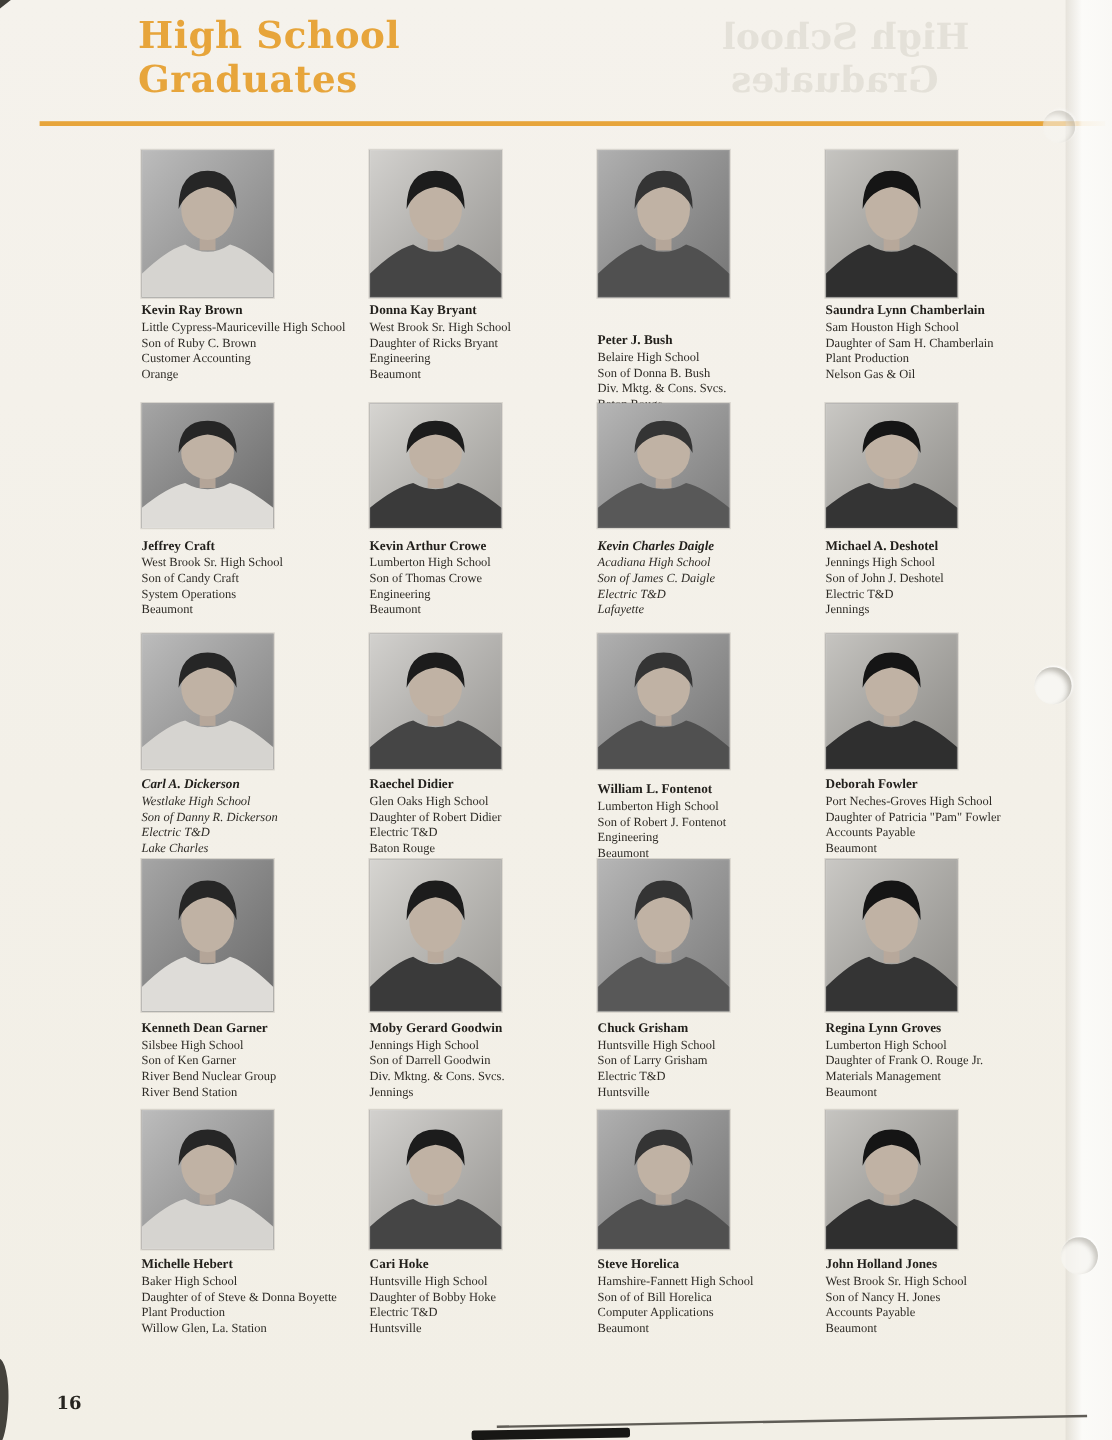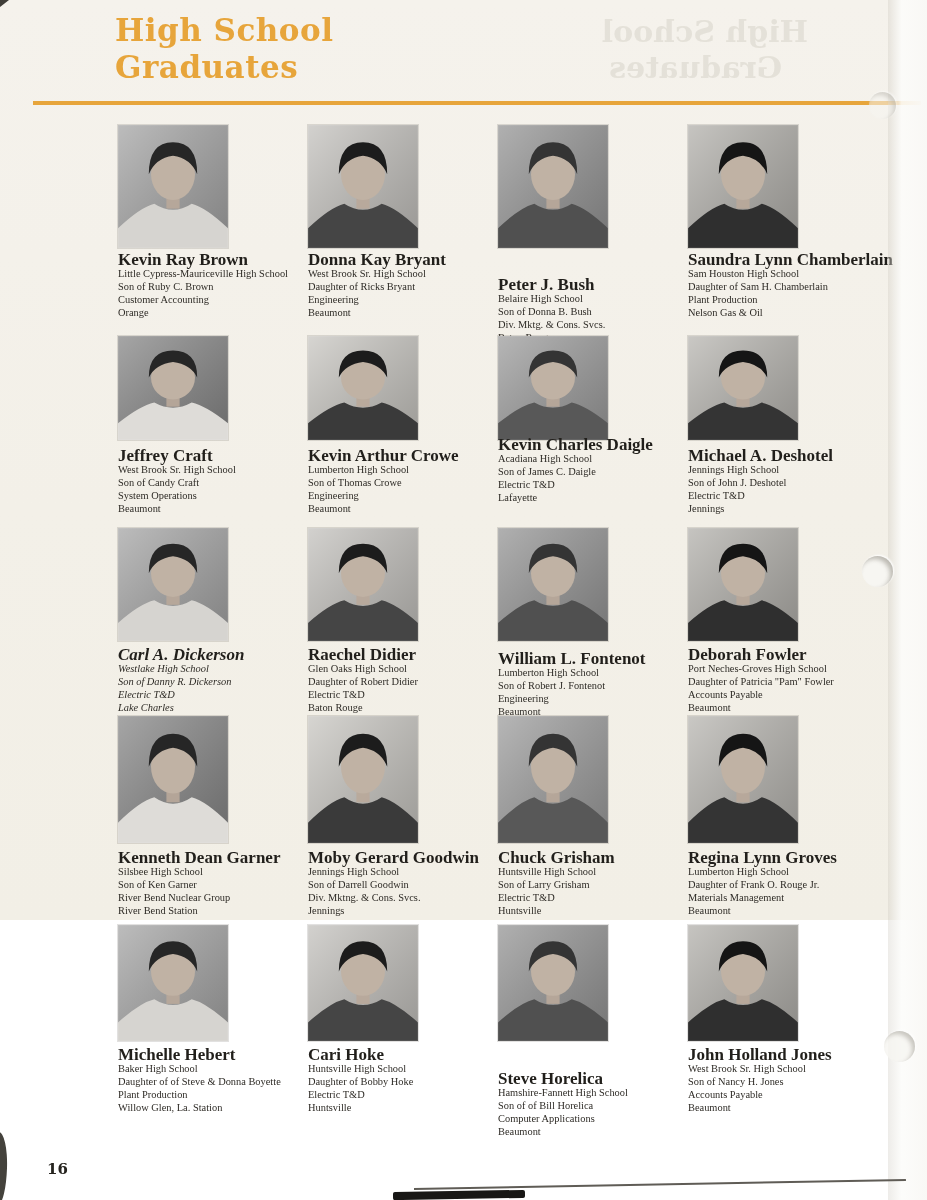--- a/index.html
+++ b/index.html
@@ -2,21 +2,21 @@
 <html><head>
 <meta charset="utf-8">
 <style>
   html,body{margin:0;padding:0;}
   body{
     width:927px;height:1200px;position:relative;overflow:hidden;
     background:#ffffff;
     font-family:"Liberation Serif", serif;
   }
   .paper{
-    position:absolute;left:0;top:0;width:927px;height:920px;
+    position:absolute;left:0;top:0;width:927px;height:1200px;
     background:linear-gradient(180deg,#f5f2ec 0%,#f3f0e8 55%,#f2efe6 100%);
   }
   
   .title{
     position:absolute;left:115px;top:12px;
     font-family:"DejaVu Serif", serif;
     font-weight:800;font-size:31px;line-height:37px;
     letter-spacing:0.5px;
   }
   .title-rule{
@@ -38,21 +38,21 @@
     background:#9a9a9a;overflow:hidden;
     box-shadow:0 0 0 1px rgba(60,55,45,0.15);
   }
   .photo svg{display:block;}
   .caption{position:absolute;left:0;width:200px;}
   .cap-line{
     font-size:10.4px;line-height:13.2px;color:#2e2b26;
     white-space:nowrap;
   }
   .cap-name{
-    font-weight:bold;font-size:17px;line-height:13.6px;color:#211f1b;
+    font-weight:bold;font-size:11px;line-height:13.6px;color:#211f1b;
     white-space:nowrap;
   }
   
   .page-number{
     position:absolute;left:47px;top:1160px;
     font-weight:bold;font-size:15px;color:#26241f;
     font-family:"DejaVu Serif", serif;
   }
   
   .right-strip{
@@ -269,21 +269,21 @@
             </defs>
     <rect width="110" height="104" fill="#9e9e9e"></rect>
     <rect width="110" height="104" fill="url(#bg6)"></rect>
     <path d="M0 104 L0 87.36 Q 22 69.68 36.300000000000004 66.56 Q 55 76.96000000000001 73.7 66.56 Q 88 69.68 110 87.36 L110 104 Z" fill="#585858"></path>
     <rect x="48.4" y="58.24" width="13.2" height="12.48" fill="#b9a99a" opacity="0.9"></rect>
     <ellipse cx="55" cy="41.6" rx="22" ry="21.84" fill="#c0b2a4"></ellipse>
     <path d="M 30.8 41.6 Q 30.8 14.560000000000002 55 14.560000000000002 Q 79.2 14.560000000000002 79.2 41.6 Q 72.6 28.080000000000002 55 26 Q 37.4 28.080000000000002 30.8 41.6 Z" fill="#343434"></path>
     <rect width="110" height="104" fill="none" stroke="#ffffff" stroke-opacity="0.08" stroke-width="2"></rect>
   </svg>
         </div>
-    <div class="caption" style="top: 102px;">
+    <div class="caption" style="top: 113px; font-style: italic;">
       <div class="cap-name">Kevin Charles Daigle</div>
       <div class="cap-line">Acadiana High School</div>
       <div class="cap-line">Son of James C. Daigle</div>
       <div class="cap-line">Electric T&amp;D</div>
       <div class="cap-line">Lafayette</div>
     </div>
   </div>
       <div class="cell" style="left: 688px; top: 336px;">
     <div class="photo" style="height: 104px;">
           <svg width="110" height="104" viewBox="0 0 110 104" xmlns="http://www.w3.org/2000/svg">
@@ -581,21 +581,21 @@
             </defs>
     <rect width="110" height="116" fill="#969696"></rect>
     <rect width="110" height="116" fill="url(#bg18)"></rect>
     <path d="M0 116 L0 97.44 Q 22 77.72 36.300000000000004 74.24000000000001 Q 55 85.84 73.7 74.24000000000001 Q 88 77.72 110 97.44 L110 116 Z" fill="#505050"></path>
     <rect x="48.4" y="64.96000000000001" width="13.2" height="13.92" fill="#b9a99a" opacity="0.9"></rect>
     <ellipse cx="55" cy="46.400000000000006" rx="22" ry="24.36" fill="#c0b2a4"></ellipse>
     <path d="M 30.8 46.400000000000006 Q 30.8 16.240000000000006 55 16.240000000000006 Q 79.2 16.240000000000006 79.2 46.400000000000006 Q 72.6 31.320000000000007 55 29.000000000000007 Q 37.4 31.320000000000007 30.8 46.400000000000006 Z" fill="#343434"></path>
     <rect width="110" height="116" fill="none" stroke="#ffffff" stroke-opacity="0.08" stroke-width="2"></rect>
   </svg>
         </div>
-    <div class="caption" style="top: 123px; margin-top: 24px;">
+    <div class="caption" style="top: 123px;">
       <div class="cap-name">Steve Horelica</div>
       <div class="cap-line">Hamshire-Fannett High School</div>
       <div class="cap-line">Son of of Bill Horelica</div>
       <div class="cap-line">Computer Applications</div>
       <div class="cap-line">Beaumont</div>
     </div>
   </div>
       <div class="cell" style="left: 688px; top: 925px;">
     <div class="photo" style="height: 116px;">
           <svg width="110" height="116" viewBox="0 0 110 116" xmlns="http://www.w3.org/2000/svg">

